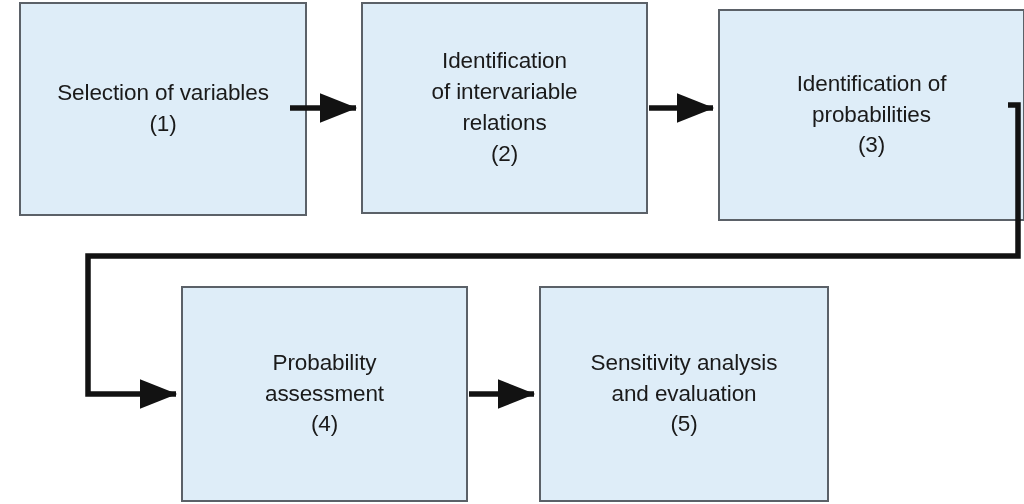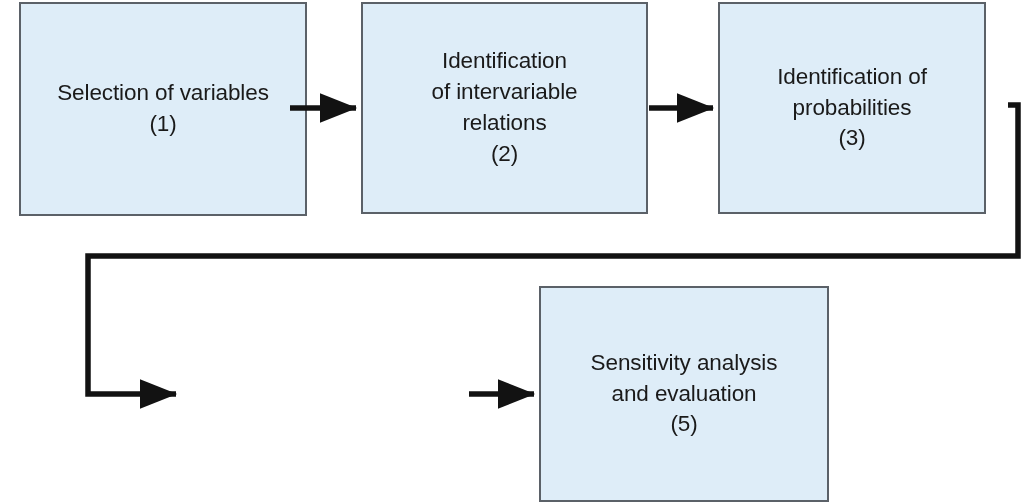--- a/index.html
+++ b/index.html
@@ -30,21 +30,21 @@
     letter-spacing: -0.1px;
     white-space: pre-line;
     user-select: none;
   }
   .node-label {
     display: block;
     padding: 0 6px;
   }
   #n1 { left: 1px;   top: 2px;   width: 288px; height: 214px; margin-left: 18px; }
   #n2 { left: 361px; top: 2px;   width: 287px; height: 212px; }
-  #n3 { left: 718px; top: 2px;   width: 268px; height: 212px; }
+  #n3 { left: 718px; top: 9px;   width: 307px; height: 212px; }
   #n4 { left: 181px; top: 286px; width: 287px; height: 216px; }
   #n5 { left: 539px; top: 286px; width: 290px; height: 216px; justify-content: center; }
 
   .connectors {
     position: absolute;
     left: 0;
     top: 0;
     width: 1024px;
     height: 504px;
     pointer-events: none;
@@ -66,20 +66,25 @@
 relations
 (2)</span>
   </div>
 
   <div class="node" id="n3">
     <span class="node-label">Identification of
 probabilities
 (3)</span>
   </div>
 
+  <div class="node" id="n4">
+    <span class="node-label">Probability
+assessment
+(4)</span>
+  </div>
 
   <div class="node" id="n5">
     <span class="node-label">Sensitivity analysis
 and evaluation
 (5)</span>
   </div>
 
   <svg class="connectors" viewBox="0 0 1024 504">
     <defs>
       <marker id="arrowhead" markerWidth="7" markerHeight="7" refX="6.6" refY="3.1" orient="auto" markerUnits="strokeWidth">

